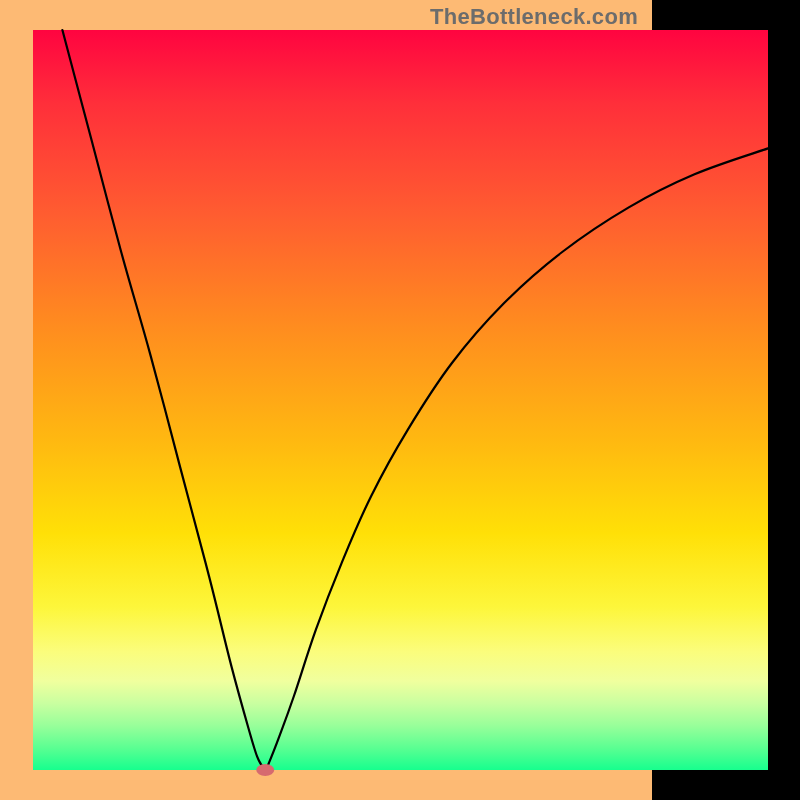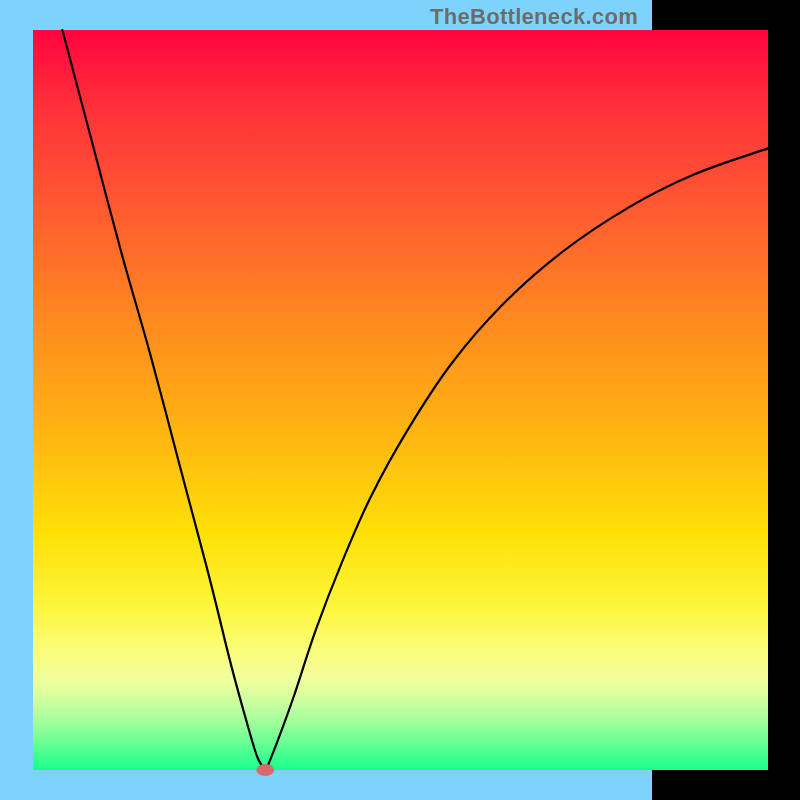--- a/index.html
+++ b/index.html
@@ -8,21 +8,21 @@
     width: 800px;
     height: 800px;
     overflow: hidden;
     background: #000;
     font-family: Arial, Helvetica, sans-serif;
   }
   .frame {
     position: relative;
     width: 652px;
     height: 800px;
-    background: #7dd3fc;
+    background: #fdba74;
   }
   .watermark {
     position: absolute;
     top: 4px;
     right: 14px;
     color: #6c6c6c;
     font-size: 22px;
     font-weight: 600;
     letter-spacing: 0.3px;
     user-select: none;

